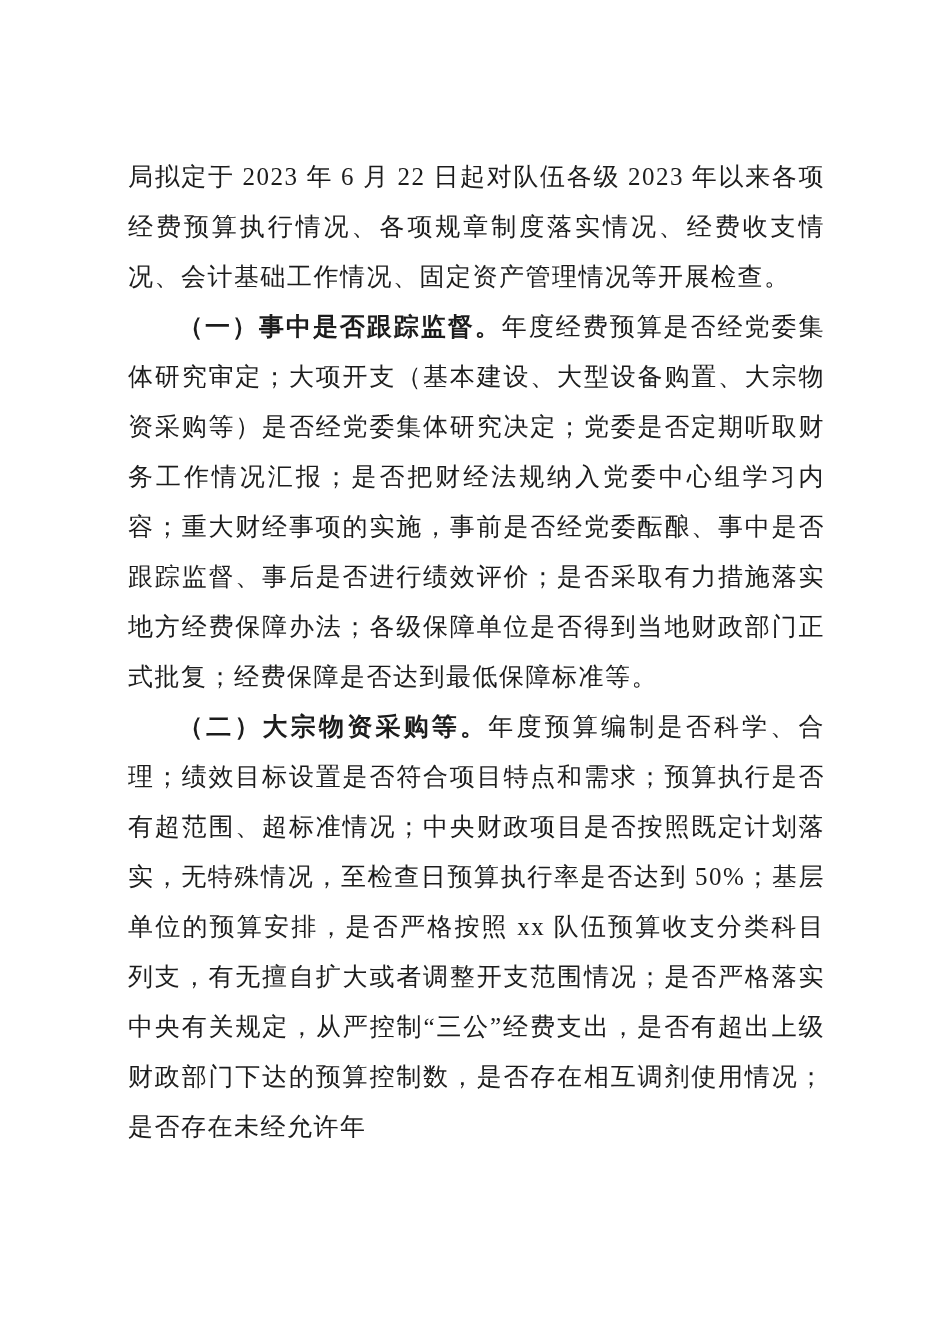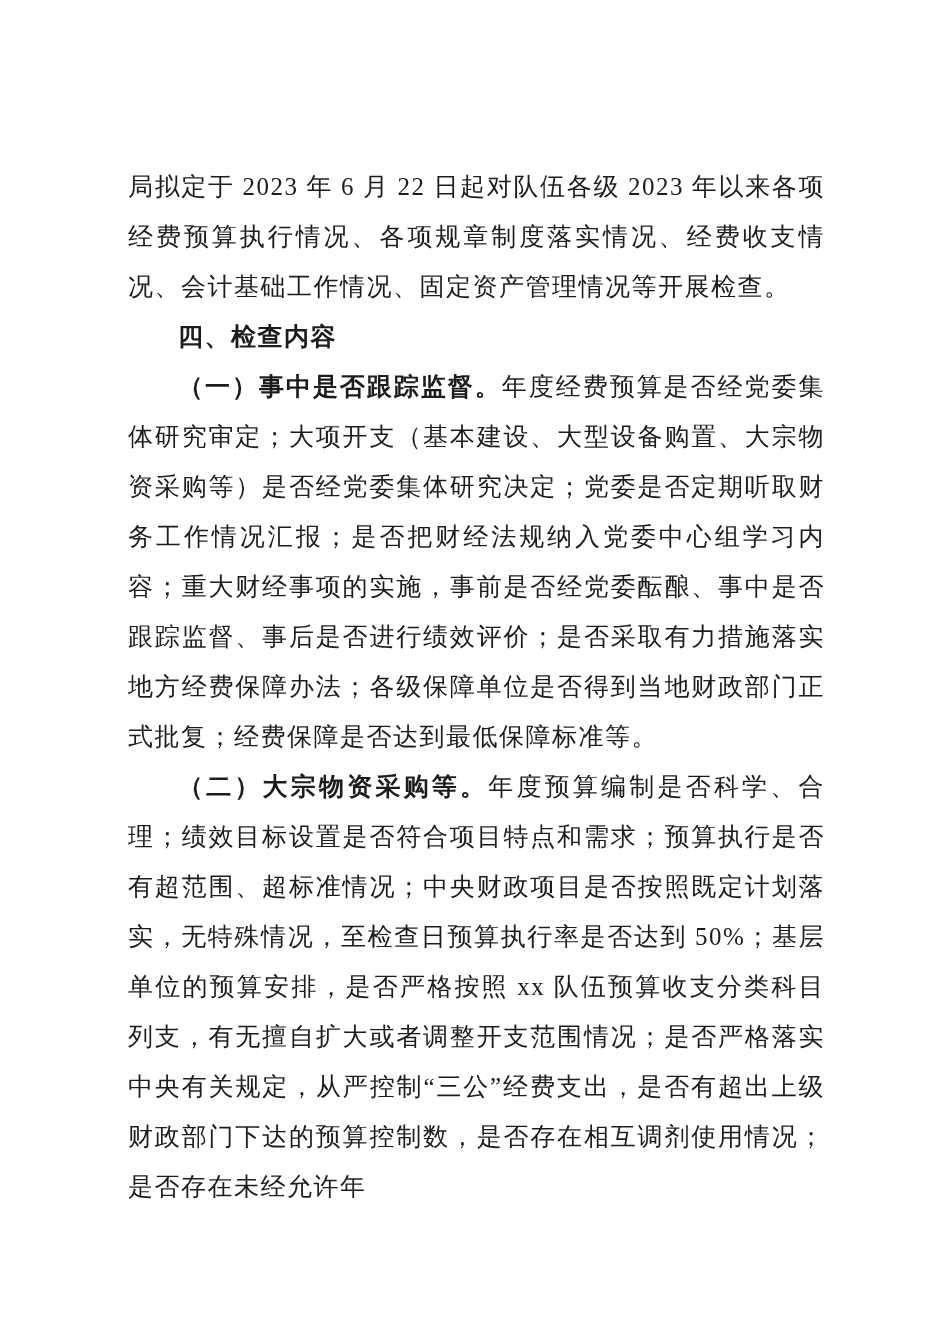--- a/index.html
+++ b/index.html
@@ -10,21 +10,21 @@
   .page {
     position: relative;
     width: 950px;
     height: 1344px;
     background: #ffffff;
     overflow: hidden;
   }
   .content {
     position: absolute;
     left: 128px;
-    top: 162px;
+    top: 152px;
     width: 697px;
     color: #1c1c1c;
     font-family: "Liberation Serif", "DejaVu Serif", serif;
     font-size: 25px;
     line-height: 50px;
     letter-spacing: 1.5px;
     text-align: justify;
     text-justify: inter-ideograph;
   }
   .para {
@@ -49,20 +49,19 @@
   }
 </style>
 </head>
 <body>
 
 <div class="page">
   <div class="content">
 
     <p class="para continuation"><span>局拟定于 2023 年 6 月 22 日起对队伍各级 2023 年以来各项经费预算执行情况、各项规章制度落实情况、经费收支情况、会计基础工作情况、固定资产管理情况等开展检查。</span></p>
 
-    <h2 class="section-heading">四、检查内容</h2>
 
     <p class="para"><span class="lead-in">（一）事中是否跟踪监督。</span><span>年度经费预算是否经党委集体研究审定；大项开支（基本建设、大型设备购置、大宗物资采购等）是否经党委集体研究决定；党委是否定期听取财务工作情况汇报；是否把财经法规纳入党委中心组学习内容；重大财经事项的实施，事前是否经党委酝酿、事中是否跟踪监督、事后是否进行绩效评价；是否采取有力措施落实地方经费保障办法；各级保障单位是否得到当地财政部门正式批复；经费保障是否达到最低保障标准等。</span></p>
 
     <p class="para"><span class="lead-in">（二）大宗物资采购等。</span><span>年度预算编制是否科学、合理；绩效目标设置是否符合项目特点和需求；预算执行是否有超范围、超标准情况；中央财政项目是否按照既定计划落实，无特殊情况，至检查日预算执行率是否达到 50%；基层单位的预算安排，是否严格按照 xx 队伍预算收支分类科目列支，有无擅自扩大或者调整开支范围情况；是否严格落实中央有关规定，从严控制“三公”经费支出，是否有超出上级财政部门下达的预算控制数，是否存在相互调剂使用情况；是否存在未经允许年</span></p>
 
   </div>
 </div>
 
 </body></html>

